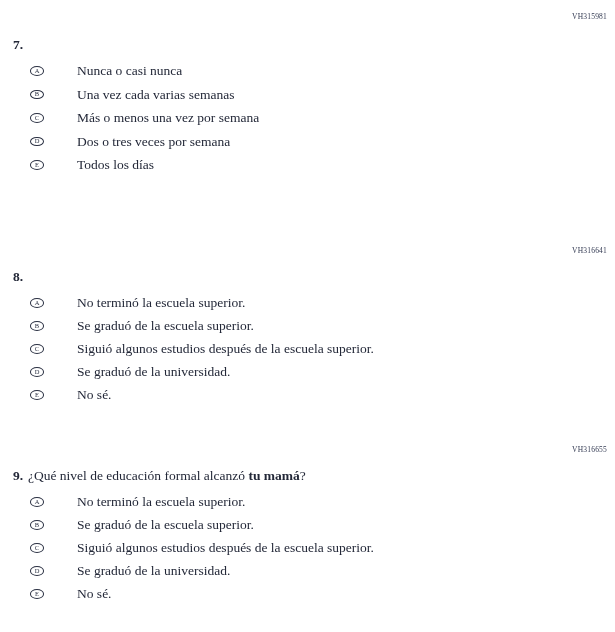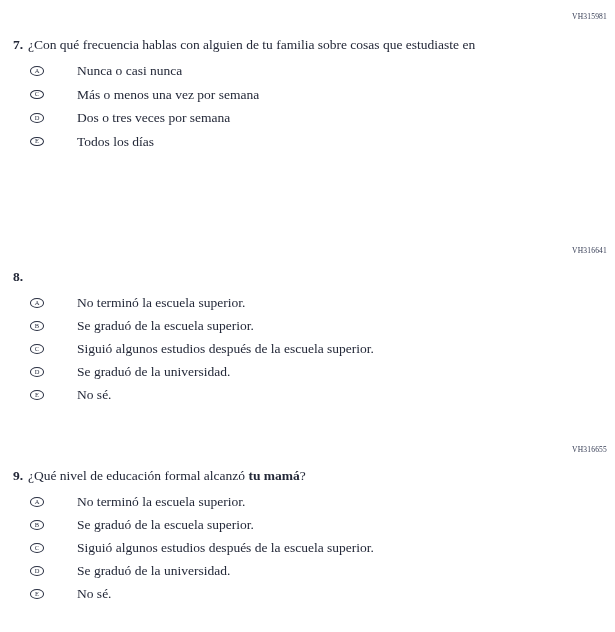--- a/index.html
+++ b/index.html
@@ -80,29 +80,34 @@
 </head>
 <body>
 
 <div class="sheet">
 
   <section class="question-block" id="q7-block">
     <div class="item-code">VH315981</div>
     <div class="q-row">
       <span class="q-num">7.</span>
       <div class="q-text">
-        <span class="line">¿Con qué frecuencia hablas con alguien de tu familia sobre cosas que estudiaste en</span>
       </div>
     </div>
     <div class="options">
       <div class="option-row">
         <span class="answer-bubble">
             <span class="bubble-letter">A</span>
           </span>
         <span class="option-label">Nunca o casi nunca</span>
+      </div>
+      <div class="option-row">
+        <span class="answer-bubble">
+            <span class="bubble-letter">B</span>
+          </span>
+        <span class="option-label">Una vez cada varias semanas</span>
       </div>
       <div class="option-row">
         <span class="answer-bubble">
             <span class="bubble-letter">C</span>
           </span>
         <span class="option-label">Más o menos una vez por semana</span>
       </div>
       <div class="option-row">
         <span class="answer-bubble">
             <span class="bubble-letter">D</span>

